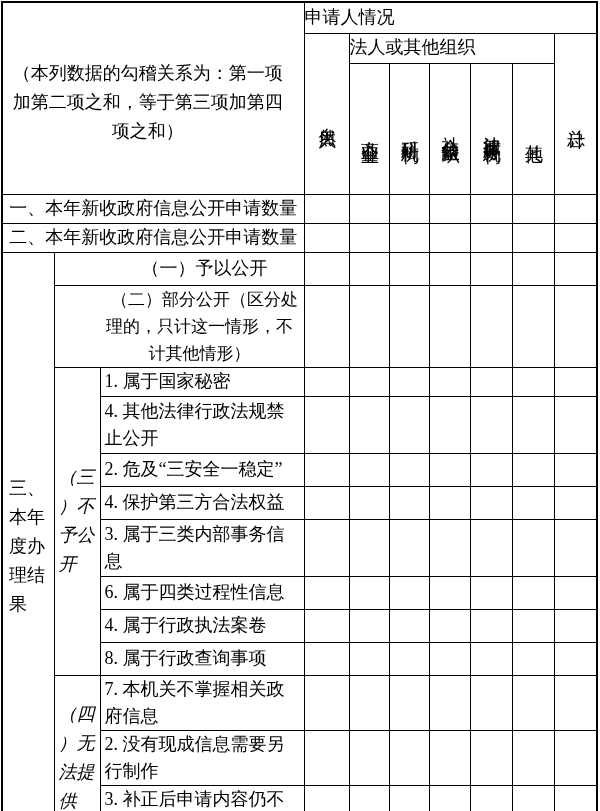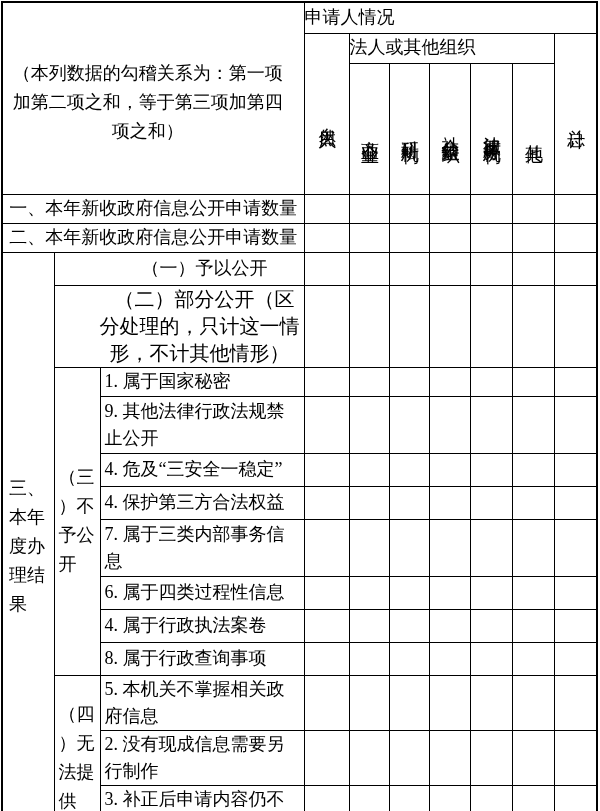--- a/index.html
+++ b/index.html
@@ -47,30 +47,30 @@
     line-height: 1.1;
     white-space: nowrap;
   }
   
   td.lab {
     text-align: center;
     padding: 0 4px;
     line-height: 27px;
   }
   td.ind { text-indent: 10px; padding-left: 45px; }
-  td.s2 { font-size: 20px; }
+  td.s2 { font-size: 17px; }
   
   td.sec, td.subhead {
     text-align: left;
     word-break: break-all;
     line-break: anywhere;
     line-height: 29px;
   }
   td.sec     { padding: 0 3px 0 6px; }
-  td.subhead { padding: 0 2px 0 4px; }
+  td.subhead { padding: 0 2px 0 4px; font-style: italic; }
   
   td.item {
     text-align: left;
     padding: 0 3px 0 4px;
     line-height: 27px;
   }
   td.d { background: #fff; }
 </style>
 </head>
 <body>
@@ -159,51 +159,51 @@
     <td class="item">1. 属于国家秘密</td>
     <td class="d"></td>
         <td class="d"></td>
         <td class="d"></td>
         <td class="d"></td>
         <td class="d"></td>
         <td class="d"></td>
         <td class="d"></td>
   </tr>
   <tr style="height:57px">
-    <td class="item">9. 其他法律行政法规禁止公开</td>
-    <td class="d"></td>
-        <td class="d"></td>
-        <td class="d"></td>
-        <td class="d"></td>
-        <td class="d"></td>
-        <td class="d"></td>
-        <td class="d"></td>
-  </tr>
-  <tr style="height:33px">
-    <td class="item">4. 危及“三安全一稳定”</td>
+    <td class="item">4. 其他法律行政法规禁止公开</td>
+    <td class="d"></td>
+        <td class="d"></td>
+        <td class="d"></td>
+        <td class="d"></td>
+        <td class="d"></td>
+        <td class="d"></td>
+        <td class="d"></td>
+  </tr>
+  <tr style="height:33px">
+    <td class="item">2. 危及“三安全一稳定”</td>
     <td class="d"></td>
         <td class="d"></td>
         <td class="d"></td>
         <td class="d"></td>
         <td class="d"></td>
         <td class="d"></td>
         <td class="d"></td>
   </tr>
   <tr style="height:33px">
     <td class="item">4. 保护第三方合法权益</td>
     <td class="d"></td>
         <td class="d"></td>
         <td class="d"></td>
         <td class="d"></td>
         <td class="d"></td>
         <td class="d"></td>
         <td class="d"></td>
   </tr>
   <tr style="height:57px">
-    <td class="item">7. 属于三类内部事务信息</td>
+    <td class="item">3. 属于三类内部事务信息</td>
     <td class="d"></td>
         <td class="d"></td>
         <td class="d"></td>
         <td class="d"></td>
         <td class="d"></td>
         <td class="d"></td>
         <td class="d"></td>
   </tr>
   <tr style="height:33px">
     <td class="item">6. 属于四类过程性信息</td>
@@ -231,21 +231,21 @@
         <td class="d"></td>
         <td class="d"></td>
         <td class="d"></td>
         <td class="d"></td>
         <td class="d"></td>
         <td class="d"></td>
   </tr>
 
   <tr style="height:48px">
     <td rowspan="3" class="subhead">（四）无法提供</td>
-    <td class="item">5. 本机关不掌握相关政府信息</td>
+    <td class="item">7. 本机关不掌握相关政府信息</td>
     <td class="d"></td>
         <td class="d"></td>
         <td class="d"></td>
         <td class="d"></td>
         <td class="d"></td>
         <td class="d"></td>
         <td class="d"></td>
   </tr>
   <tr style="height:54px">
     <td class="item">2. 没有现成信息需要另行制作</td>

